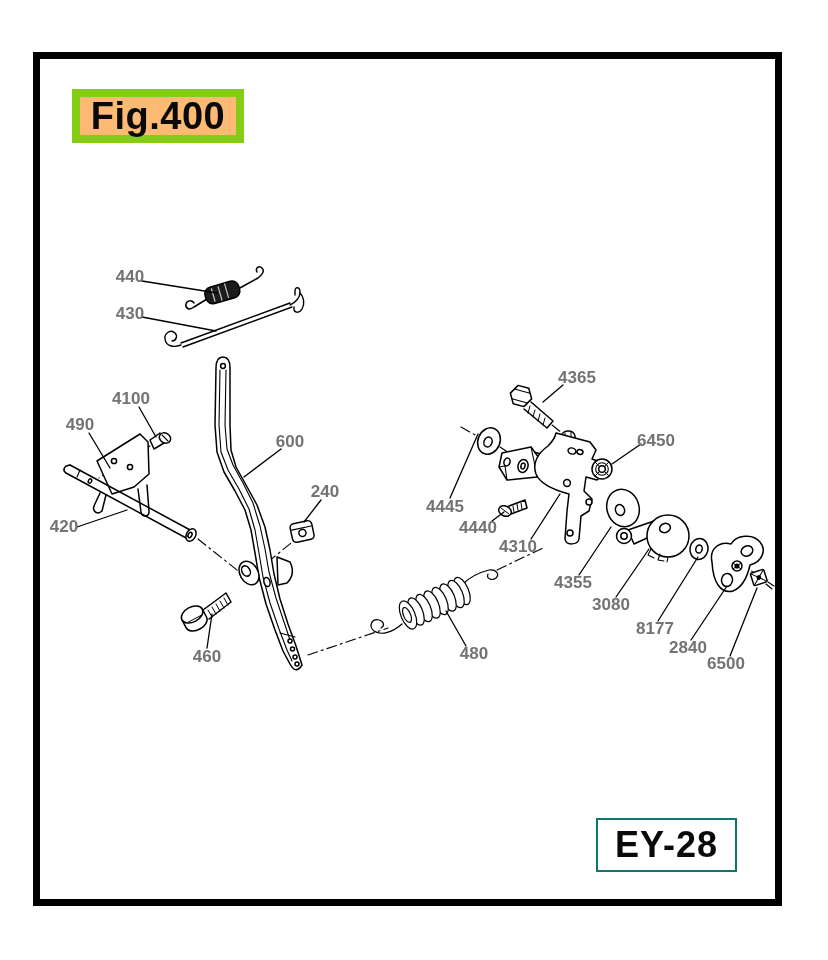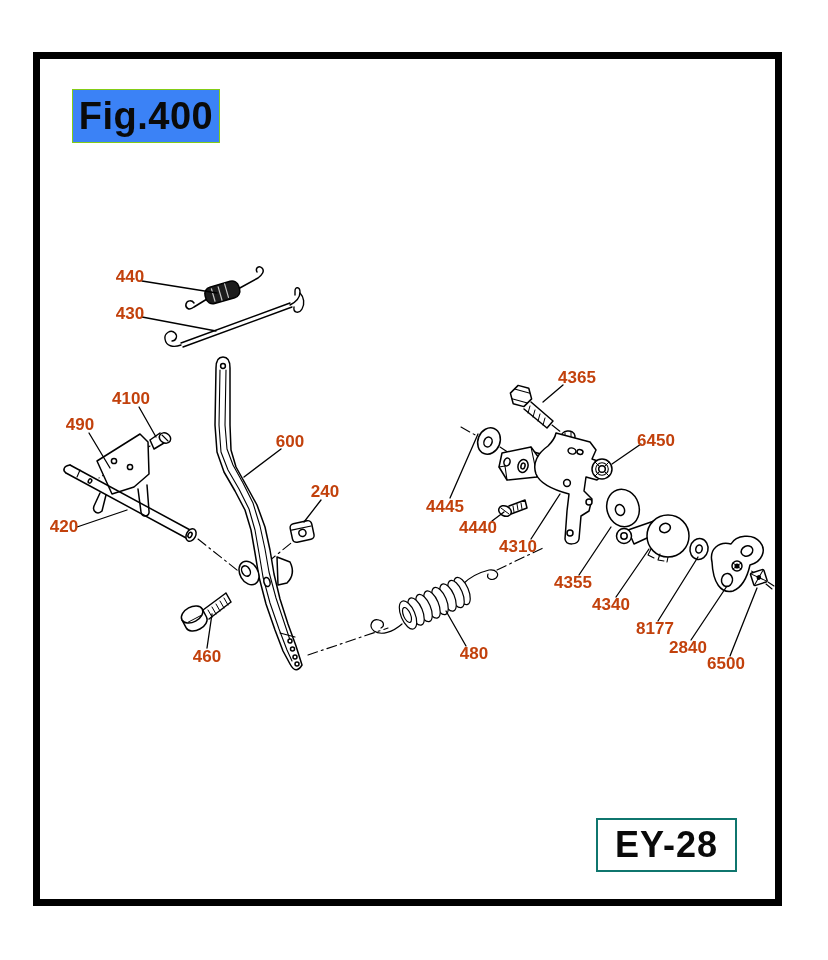--- a/index.html
+++ b/index.html
@@ -5,36 +5,36 @@
   html,body{margin:0;padding:0;background:#ffffff;}
   .canvas{
     position:relative;width:828px;height:960px;background:#ffffff;
     font-family:"Liberation Sans",sans-serif;overflow:hidden;
   }
   .frame{
     position:absolute;left:33px;top:52px;width:749px;height:854px;
     border:7px solid #000;box-sizing:border-box;
   }
   .fig-box{
-    position:absolute;left:72px;top:89px;width:148px;height:54px;
-    border:1px solid #84cc16;box-sizing:border-box;background:#3b82f6;
+    position:absolute;left:72px;top:89px;width:172px;height:54px;
+    border:8px solid #84cc16;box-sizing:border-box;background:#fdba74;
     display:flex;align-items:center;justify-content:center;
   }
   .fig-box span{font-weight:bold;font-size:38px;color:#0a0a0a;letter-spacing:0.5px;}
   .model-box{
     position:absolute;left:596px;top:818px;width:141px;height:54px;
     border:2px solid #0f766e;box-sizing:border-box;background:#fff;
     display:flex;align-items:center;justify-content:center;
   }
   .model-box span{font-weight:bold;font-size:36px;color:#0a0a0a;letter-spacing:1px;}
   svg.diagram{position:absolute;left:0;top:0;width:828px;height:960px;}
   .labels{position:absolute;left:0;top:0;width:828px;height:960px;pointer-events:none;}
   .part-label{
     position:absolute;transform:translate(-50%,-50%);
-    font-weight:bold;font-size:17px;color:#c2410c;white-space:nowrap;
+    font-weight:bold;font-size:17px;color:#737373;white-space:nowrap;
   }
 </style>
 </head>
 <body>
 
 <div class="canvas">
 
   <div class="frame"></div>
 
   <div class="fig-box">
@@ -265,19 +265,19 @@
     <div class="part-label" style="left:325px;top:492px">240</div>
     <div class="part-label" style="left:64px;top:527px">420</div>
     <div class="part-label" style="left:207px;top:657px">460</div>
     <div class="part-label" style="left:474px;top:654px">480</div>
     <div class="part-label" style="left:577px;top:378px">4365</div>
     <div class="part-label" style="left:656px;top:441px">6450</div>
     <div class="part-label" style="left:445px;top:507px">4445</div>
     <div class="part-label" style="left:478px;top:528px">4440</div>
     <div class="part-label" style="left:518px;top:547px">4310</div>
     <div class="part-label" style="left:573px;top:583px">4355</div>
-    <div class="part-label" style="left:611px;top:605px">4340</div>
+    <div class="part-label" style="left:611px;top:605px">3080</div>
     <div class="part-label" style="left:655px;top:629px">8177</div>
     <div class="part-label" style="left:688px;top:648px">2840</div>
     <div class="part-label" style="left:726px;top:664px">6500</div>
   </div>
 
 </div>
 
 </body></html>

